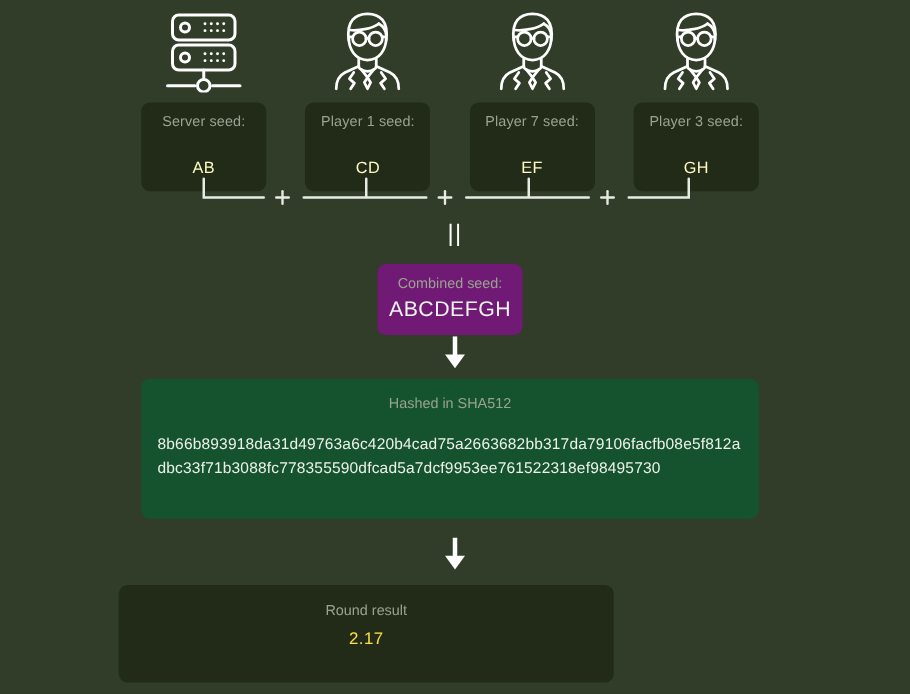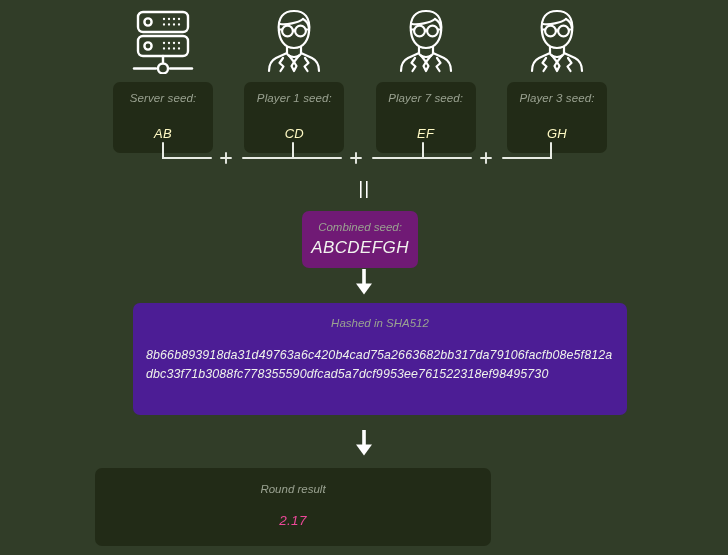--- a/index.html
+++ b/index.html
@@ -12,21 +12,20 @@
     background: #313d28;
     font-family: "Liberation Sans", sans-serif;
     color: #ffffff;
     position: relative;
   }
 
   .stage {
     position: relative;
     width: 728px;
     height: 555px;
-    font-style: italic;
   }
 
   
   .top-row {
     position: absolute;
     left: 113px;
     top: 0px;
     width: 494px;
     display: flex;
     justify-content: space-between;
@@ -122,24 +121,23 @@
   .arrow-1 { top: 269px; }
   .arrow-2 { top: 430px; }
 
   
   .hash-card {
     position: absolute;
     left: 113px;
     top: 303px;
     width: 494px;
     height: 112px;
-    background: #4c1d95;
+    background: #14532d;
     border-radius: 7px;
     padding-top: 13px;
-    margin-left: 20px;
   }
   .hash-title {
     text-align: center;
     font-size: 11.5px;
     color: #9aa291;
     line-height: 15px;
   }
   .hash-value {
     margin: 15px 0 0 13px;
     width: 468px;
@@ -163,23 +161,23 @@
     padding-top: 14px;
     text-align: center;
   }
   .result-label {
     font-size: 11.5px;
     color: #9aa291;
     line-height: 15px;
   }
   .result-value {
     font-size: 13.5px;
-    color: #ec4899;
+    color: #fde047;
     line-height: 19px;
-    margin-top: 14px;
+    margin-top: 4px;
     letter-spacing: .3px;
     text-align: center;
   }
 </style>
 </head>
 <body>
 
 <div class="stage">
 
   <div class="top-row">

